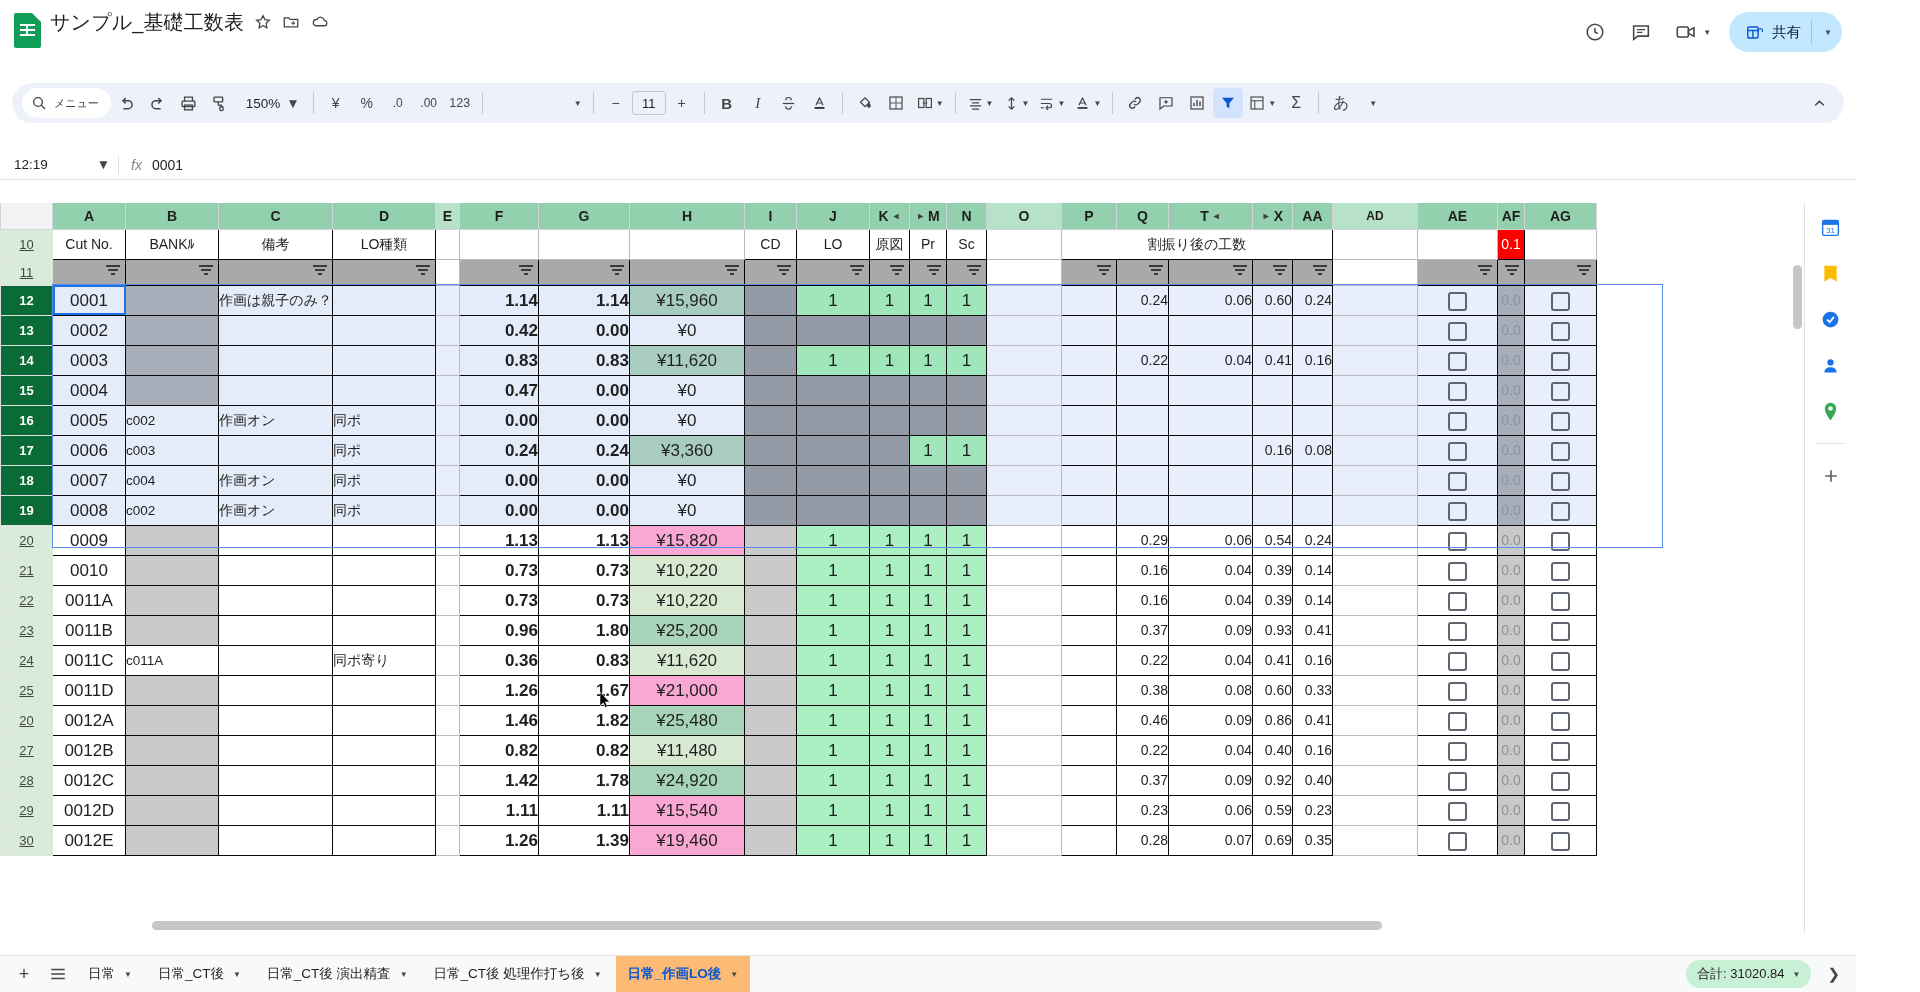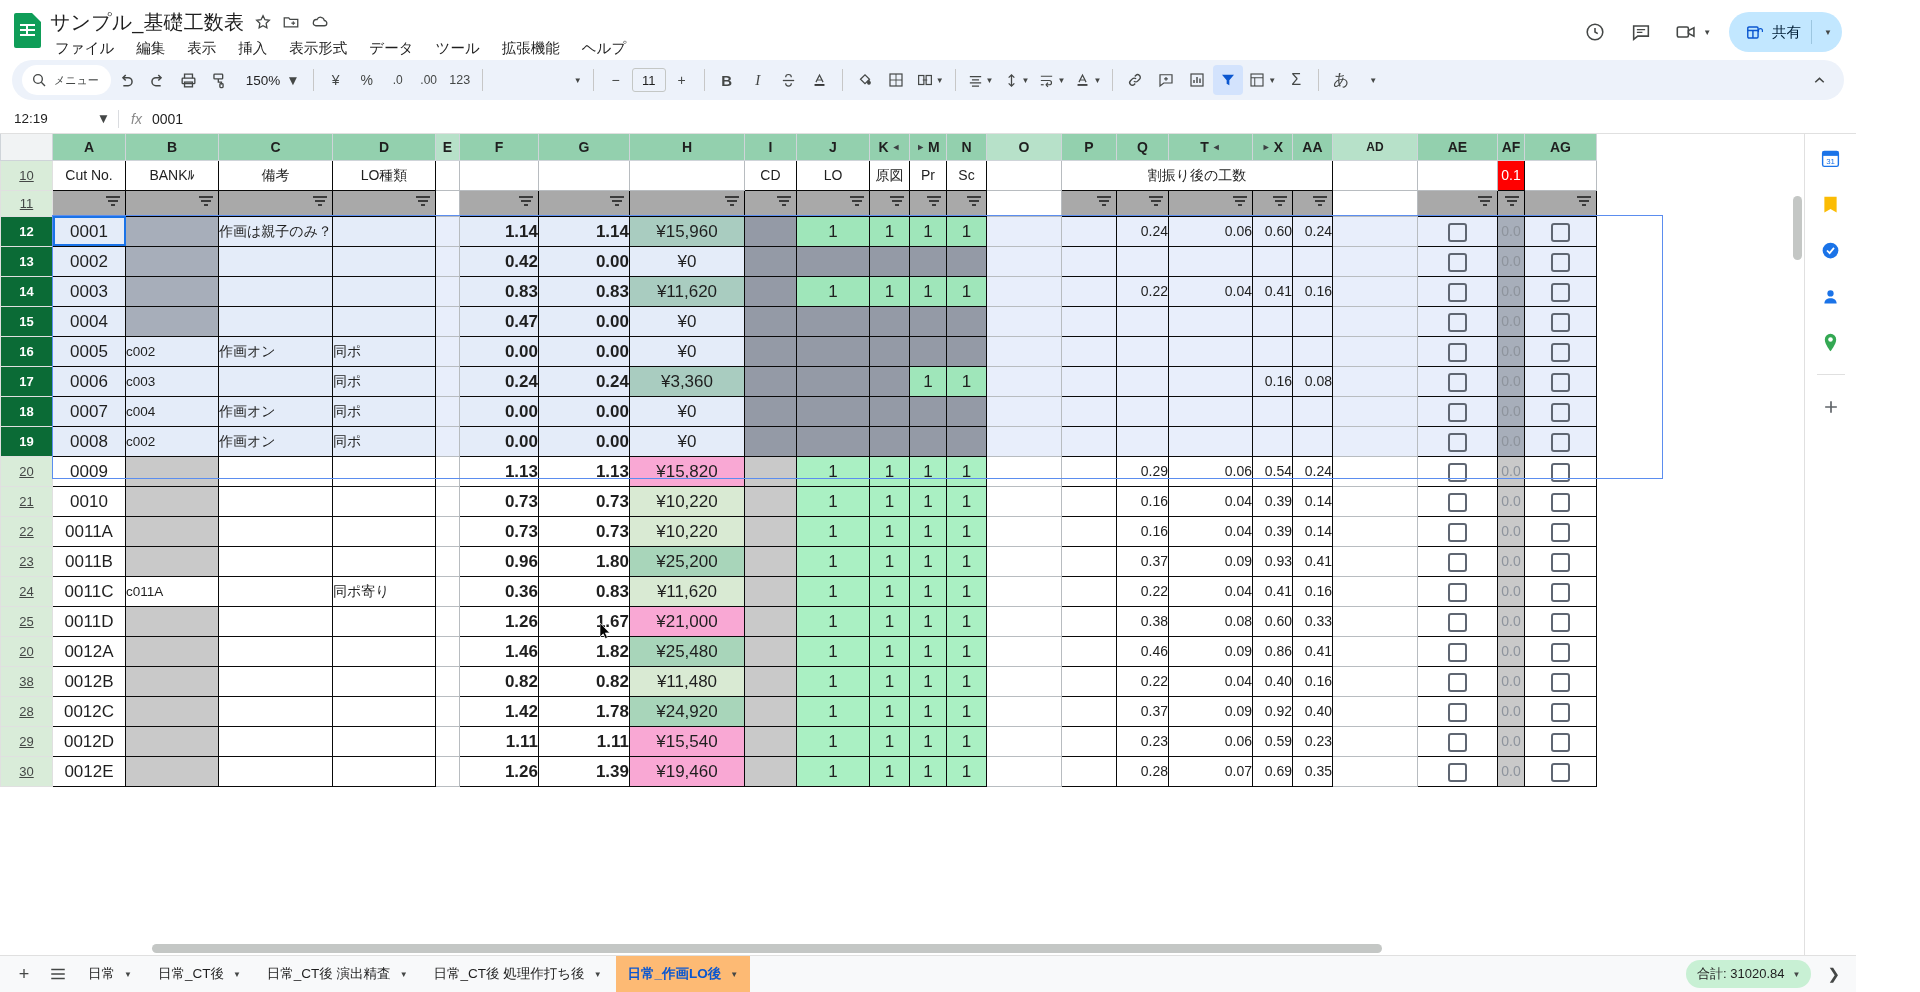--- a/index.html
+++ b/index.html
@@ -1,21 +1,21 @@
 <!DOCTYPE html>
 <html><head>
 <meta charset="utf-8">
 <style>
   * { box-sizing: border-box; margin:0; padding:0; }
   html,body { width:1920px; height:992px; overflow:hidden; }
   body {
     font-family: "Liberation Sans", "DejaVu Sans", sans-serif;
     background:#fff; color:#1f1f1f; font-size:13px;
   }
-  .app { width:1856px; height:992px; display:flex; flex-direction:column; position:relative; }
+  .app { width:1856px; height:992px; display:flex; flex-direction:column; position:relative;gap:23px; }
 
   
   .topbar { height:60px; display:flex; align-items:flex-start; padding:8px 14px 0 10px; background:#fff; flex:0 0 auto;}
   .sheets-logo { width:34px; height:44px; display:flex; align-items:center; justify-content:center; margin-right:6px;}
   .logo-shape { width:27px; height:35px; background:#0f9d58; border-radius:2px; position:relative; }
   .logo-shape:after{ content:""; position:absolute; right:0; top:0; border-width:0 9px 9px 0; border-style:solid; border-color:#fff #fff transparent transparent;}
   .logo-grid{ position:absolute; left:6px; top:11px; width:15px; height:14px; }
   .logo-grid i{ position:absolute; background:#fff; display:block;}
   .title-block { display:flex; flex-direction:column; justify-content:flex-start; padding-top:1px;}
   .title-row { display:flex; align-items:center; gap:10px; height:26px;}
@@ -157,31 +157,20 @@
           <svg width="18" height="18" viewBox="0 0 24 24" fill="none" stroke="#444746" stroke-width="1.7">
               <path d="M3 6.5h6l1.6 2H21v10H3z"></path>
               <path d="M15 11v5M12.5 13.5h5" stroke-width="1.4"></path>
             </svg>
         </div>
         <div class="t-icon">
           <svg width="20" height="18" viewBox="0 0 24 24" fill="none" stroke="#444746" stroke-width="1.7">
               <path d="M6.5 17h11a3.5 3.5 0 0 0 .2-7 5 5 0 0 0-9.6-1.2A3.6 3.6 0 0 0 6.5 17z"></path>
             </svg>
         </div>
-      </div>
-      <div class="menu-row">
-        <div class="menu-item">ファイル</div>
-        <div class="menu-item">編集</div>
-        <div class="menu-item">表示</div>
-        <div class="menu-item">挿入</div>
-        <div class="menu-item">表示形式</div>
-        <div class="menu-item">データ</div>
-        <div class="menu-item">ツール</div>
-        <div class="menu-item">拡張機能</div>
-        <div class="menu-item">ヘルプ</div>
       </div>
     </div>
 
     <div class="topbar-right">
       <div class="tr-btn">
         <svg width="22" height="22" viewBox="0 0 24 24" fill="none" stroke="#444746" stroke-width="1.7">
             <circle cx="12" cy="12" r="8.5"></circle>
             <path d="M12 7.5V12l3 1.8"></path>
           </svg>
       </div>
@@ -1045,21 +1034,21 @@
               <td class="cell num small c-white">0.46</td>
               <td class="cell num small c-white">0.09</td>
               <td class="cell num small c-white">0.86</td>
               <td class="cell num small c-white">0.41</td>
               <td class="cell thin c-white"></td>
               <td class="cell cbwrap c-white"><span class="cb"></span></td>
               <td class="cell ctr small c-grey" style="color: rgb(141, 147, 156);">0.0</td>
               <td class="cell cbwrap c-white"><span class="cb"></span></td>
             </tr>
             <tr>
-              <td class="rowhdr nearrow">38</td>
+              <td class="rowhdr nearrow">27</td>
               <td class="cell ctr c-white">0012B</td>
               <td class="cell lft sm13 c-grey"></td>
               <td class="cell lft small c-white"></td>
               <td class="cell lft small c-white"></td>
               <td class="cell thin c-white"></td>
               <td class="cell num c-white">0.82</td>
               <td class="cell num c-white">0.82</td>
               <td class="cell ctr c-green1">¥11,480</td>
               <td class="cell ctr c-grey"></td>
               <td class="cell ctr c-mint">1</td>

